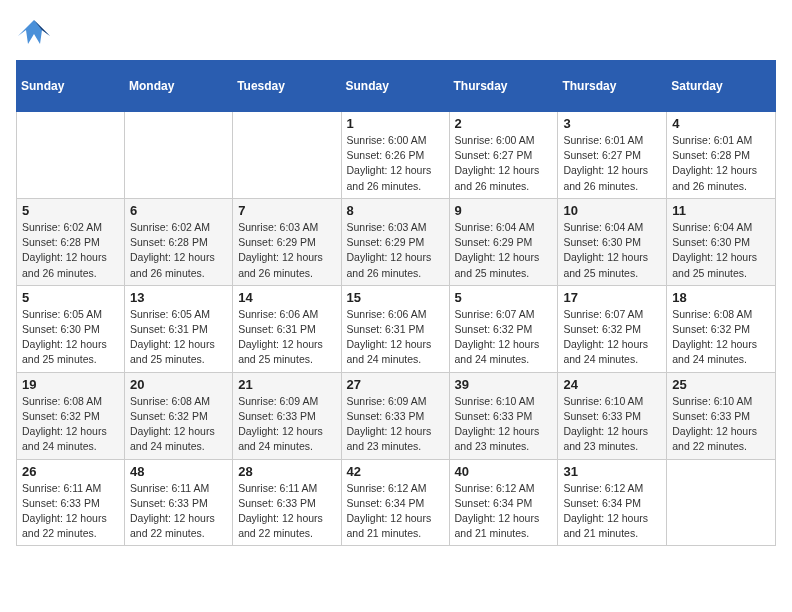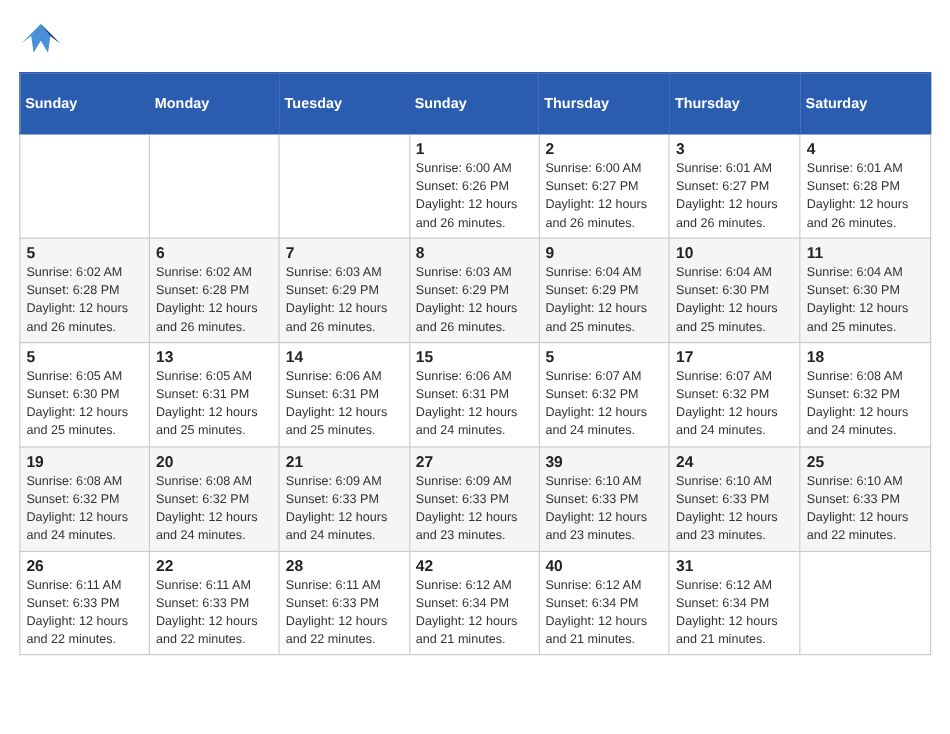--- a/index.html
+++ b/index.html
@@ -302,21 +302,21 @@
       </tr>
       <tr>
         <td>
           <span class="day-num">26</span>
           <div class="day-info" style="white-space: pre-line;">Sunrise: 6:11 AM
 Sunset: 6:33 PM
 Daylight: 12 hours
 and 22 minutes.</div>
         </td>
         <td>
-          <span class="day-num">22</span>
+          <span class="day-num">48</span>
           <div class="day-info" style="white-space: pre-line;">Sunrise: 6:11 AM
 Sunset: 6:33 PM
 Daylight: 12 hours
 and 22 minutes.</div>
         </td>
         <td>
           <span class="day-num">28</span>
           <div class="day-info" style="white-space: pre-line;">Sunrise: 6:11 AM
 Sunset: 6:33 PM
 Daylight: 12 hours

